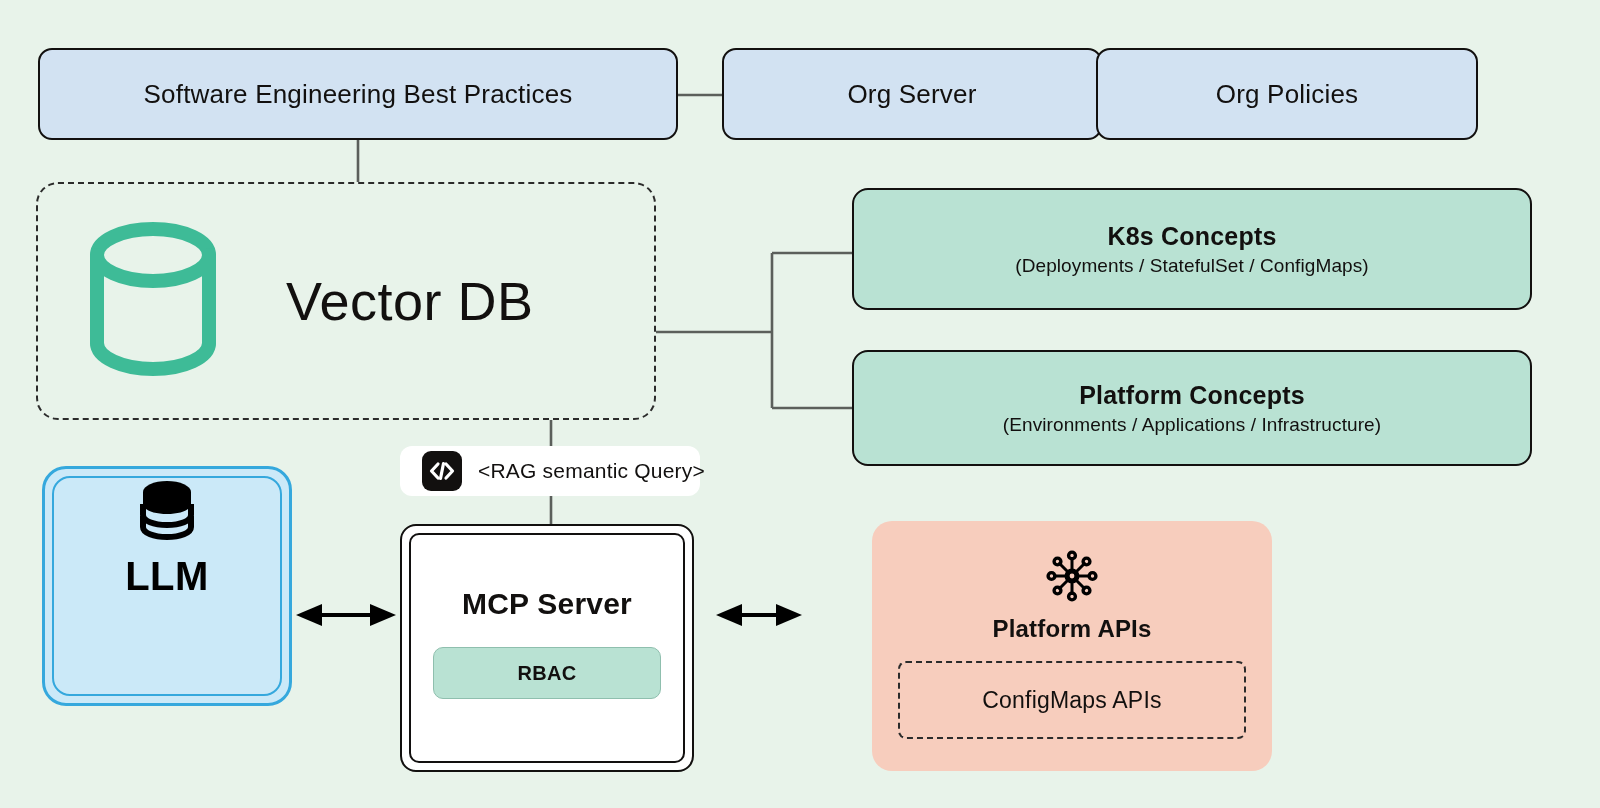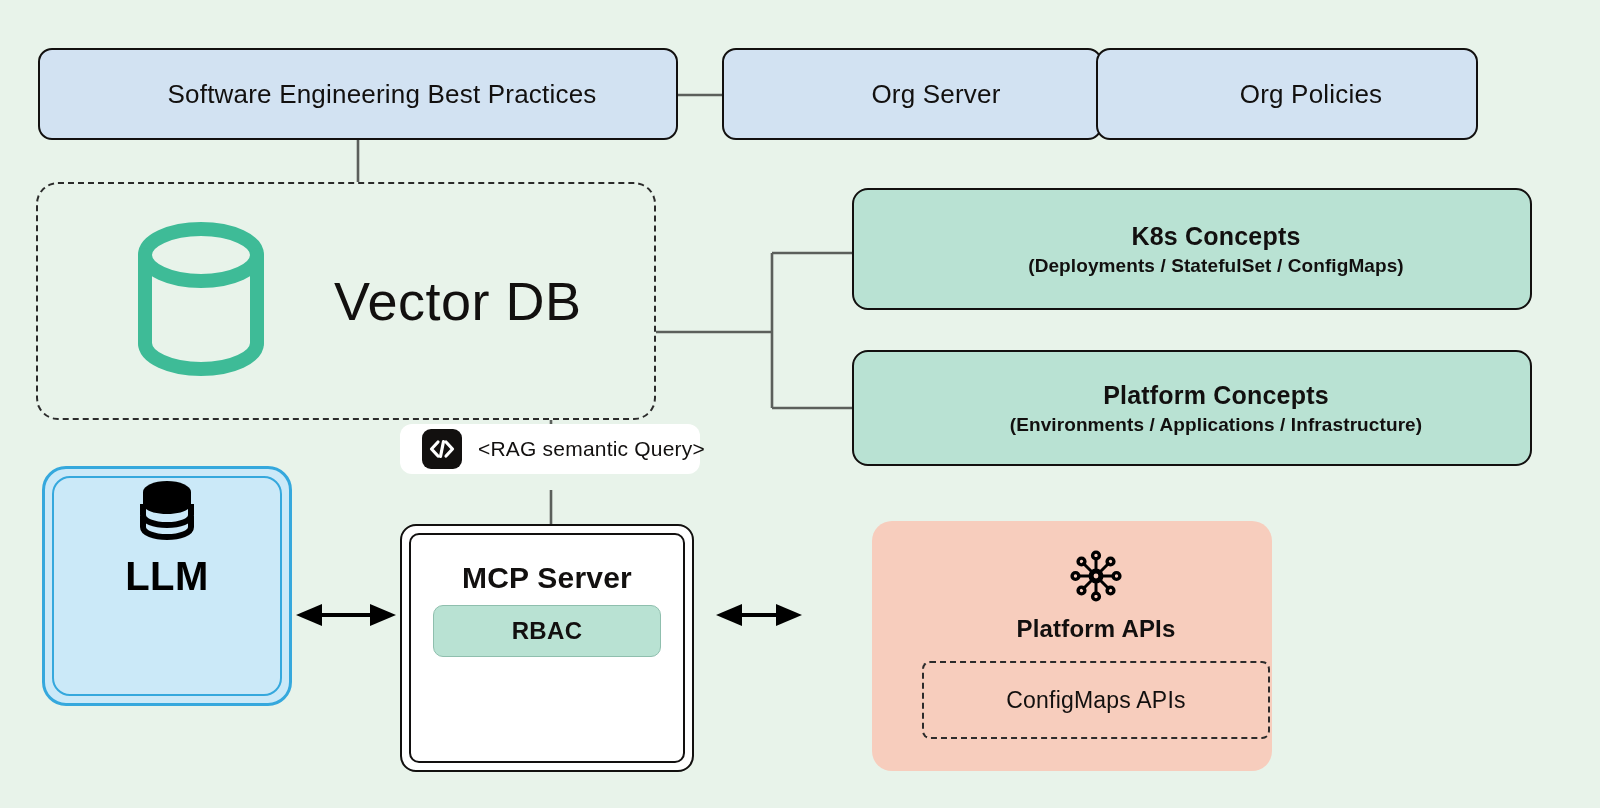--- a/index.html
+++ b/index.html
@@ -13,40 +13,40 @@
     position: relative;
     width: 1600px; height: 808px;
     background: #e8f3ea;
   }
 
   
   #wires { position: absolute; left: 0; top: 0; width: 1600px; height: 808px; }
 
   
   .node { position: absolute; display: flex; flex-direction: column;
-          align-items: center; justify-content: center; text-align: center; padding-left: 48px; }
+          align-items: center; justify-content: center; text-align: center; }
 
   .src-box {
     background: #d2e2f2;
     border: 2.5px solid #12100f;
     border-radius: 14px;
     color: #12100f;
     font-size: 26px;
     letter-spacing: .2px;
   }
 
   .concept-box {
     background: #b9e2d3;
     border: 2.5px solid #12100f;
     border-radius: 16px;
     color: #12100f;
     gap: 4px;
   }
   .concept-title { font-size: 25px; font-weight: 700; letter-spacing: .2px; }
-  .concept-sub   { font-size: 19px; font-weight: 700; letter-spacing: .1px; }
+  .concept-sub   { font-size: 19px; font-weight: 400; letter-spacing: .1px; }
 
   
   .vdb {
     border: 2.5px dashed #2b2b2b;
     border-radius: 22px;
     background: transparent;
     flex-direction: row;
     justify-content: flex-start;
     gap: 0;
   }
@@ -95,31 +95,31 @@
     border-radius: 16px;
     padding: 7px;
   }
   .mcp-inner {
     width: 100%; height: 100%;
     background: #ffffff;
     border: 2.5px solid #12100f;
     border-radius: 10px;
     display: flex; flex-direction: column;
     align-items: center;
-    padding-top: 26px;
+    padding-top: 52px;
   }
   .mcp-title { font-size: 30px; font-weight: 700; color: #12100f; letter-spacing: .2px; }
   .rbac {
-    margin-top: 10px;
+    margin-top: 26px;
     width: 228px; height: 52px;
     background: #b9e2d3;
     border: 1.5px solid #8fbfae;
     border-radius: 10px;
     display: flex; align-items: center; justify-content: center;
-    font-size: 24px; font-weight: 700; color: #12100f; letter-spacing: .3px; text-align: right;
+    font-size: 20px; font-weight: 700; color: #12100f; letter-spacing: .3px; text-align: right;
   }
 
   
   .papis {
     background: #f7cdbd;
     border-radius: 20px;
     justify-content: flex-start;
     padding-top: 28px;
   }
   .papis-title { font-size: 24px; font-weight: 700; color: #12100f; margin-top: 8px; letter-spacing: .2px; }
@@ -209,21 +209,21 @@
           <path d="M5 14 v12 c0 6 10.7 10 24 10 s24 -4 24 -10 V14 Z" fill="#000"></path>
           <ellipse cx="29" cy="14" rx="24" ry="11" fill="#000"></ellipse>
           <path d="M5 26 v11 c0 6 10.7 10 24 10 s24 -4 24 -10 V26" fill="none" stroke="#000" stroke-width="6"></path>
           <path d="M5 38 v11 c0 6 10.7 10 24 10 s24 -4 24 -10 V38" fill="none" stroke="#000" stroke-width="6"></path>
         </svg>
       </span>
       <span class="llm-label">LLM</span>
     </div>
   </div>
 
-  <div class="node rag-pill" style="left:400px; top:424px; width:300px; height:50px;">
+  <div class="node rag-pill" style="left:400px; top:446px; width:300px; height:50px;">
     <span class="code-badge">
       <svg width="26" height="20" viewBox="0 0 26 20" xmlns="http://www.w3.org/2000/svg">
         <path d="M9 3 L2.5 10 L9 17" fill="none" stroke="#fff" stroke-width="3.2" stroke-linecap="round" stroke-linejoin="round"></path>
         <path d="M17 3 L23.5 10 L17 17" fill="none" stroke="#fff" stroke-width="3.2" stroke-linecap="round" stroke-linejoin="round"></path>
         <path d="M14.5 2.5 L11.5 17.5" fill="none" stroke="#fff" stroke-width="3.2" stroke-linecap="round"></path>
       </svg>
     </span>
     <span class="rag-text">&lt;RAG semantic Query&gt;</span>
   </div>
 

